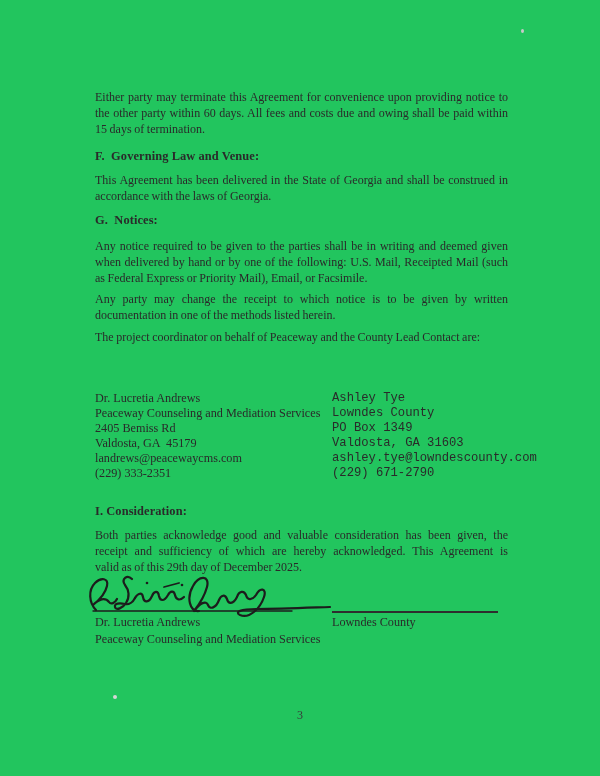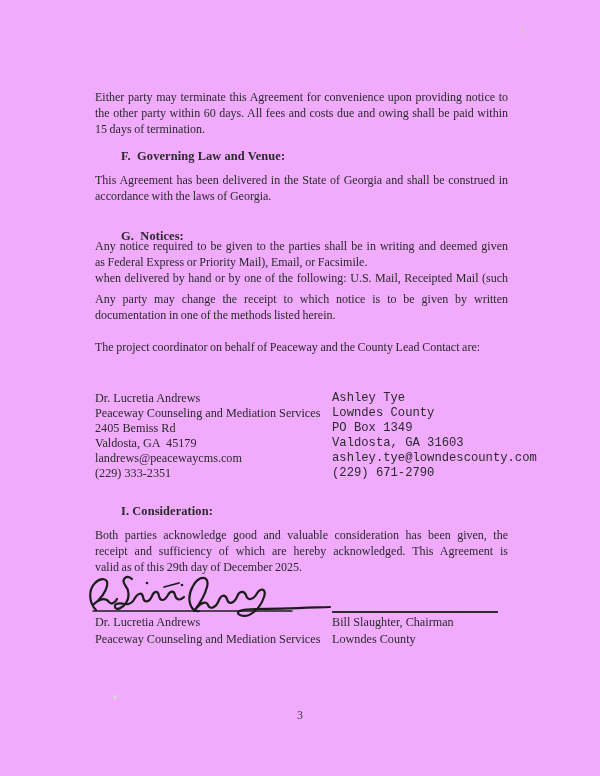--- a/index.html
+++ b/index.html
@@ -11,21 +11,21 @@
     width: 600px;
     height: 776px;
     position: relative;
     font-family: "Liberation Serif", "DejaVu Serif", serif;
     color: #2a2a2a;
     overflow: hidden;
   }
   .page {
     position: absolute;
     inset: 0;
-    background: #f0abfc;
+    background: #22c55e;
   }
   .block {
     position: absolute;
     left: 95px;
     width: 413px;
     font-size: 12px;
     line-height: 16px;
   }
   .jline {
     text-align: justify;
@@ -34,21 +34,20 @@
   }
   .jline.last {
     text-align: right;
     text-align-last: left;
   }
   .heading {
     font-weight: bold;
     font-size: 12.4px;
     white-space: pre-wrap;
     letter-spacing: 0.1px;
-    margin-left: 26px;
   }
   .contact-col {
     position: absolute;
     font-size: 12.2px;
     line-height: 15px;
   }
   .contact-line { white-space: pre-wrap; }
   .underlined { }
   .sig-svg {
     position: absolute;
@@ -105,31 +104,31 @@
     <div class="jline">the other party within 60 days.  All fees and costs due and owing shall be paid within</div>
     <div class="jline last">15 days of termination.</div>
   </div>
 
   <div class="block heading" style="top:148px">F.  Governing Law and Venue:</div>
   <div class="block" style="top:172px">
     <div class="jline">This Agreement has been delivered in the State of Georgia and shall be construed in</div>
     <div class="jline last">accordance with the laws of Georgia.</div>
   </div>
 
-  <div class="block heading" style="top:228px">G.  Notices:</div>
+  <div class="block heading" style="top:212px">G.  Notices:</div>
   <div class="block" style="top:238px">
     <div class="jline">Any notice required to be given to the parties shall be in writing and deemed given</div>
+    <div class="jline">when delivered by hand or by one of the following: U.S. Mail, Receipted Mail (such</div>
     <div class="jline last">as Federal Express or Priority Mail), Email, or Facsimile.</div>
-    <div class="jline">when delivered by hand or by one of the following: U.S. Mail, Receipted Mail (such</div>
   </div>
   <div class="block" style="top:291px">
     <div class="jline">Any party may change the receipt to which notice is to be given by written</div>
     <div class="jline last">documentation in one of the methods listed herein.</div>
   </div>
-  <div class="block" style="top:339px">
+  <div class="block" style="top:329px">
     <div class="jline last">The project coordinator on behalf of Peaceway and the County Lead Contact are:</div>
   </div>
 
   <div class="contact-col" style="left:95px; top:391px; width:245px;">
     <div class="contact-line">Dr. Lucretia Andrews</div>
     <div class="contact-line">Peaceway Counseling and Mediation Services</div>
     <div class="contact-line">2405 Bemiss Rd</div>
     <div class="contact-line">Valdosta, GA  45179</div>
     <div class="contact-line underlined">landrews@peacewaycms.com</div>
     <div class="contact-line">(229) 333-2351</div>
@@ -168,21 +167,20 @@
     <line x1="7" y1="41" x2="206" y2="41" stroke-width="1.4"></line>
   </svg>
 
   <div class="sig-line-right"></div>
 
   <div class="sig-label-col" style="left:95px; width:245px;">
     <div>Dr. Lucretia Andrews</div>
     <div>Peaceway Counseling and Mediation Services</div>
   </div>
   <div class="sig-label-col" style="left:332px; width:190px;">
-    <div>Bill Slaughter, Chairman</div>
     <div>Lowndes County</div>
   </div>
 
   <div class="speck speck-bottom"></div>
 
   <div class="page-number">3</div>
 
 </div>
 
 </body></html>

